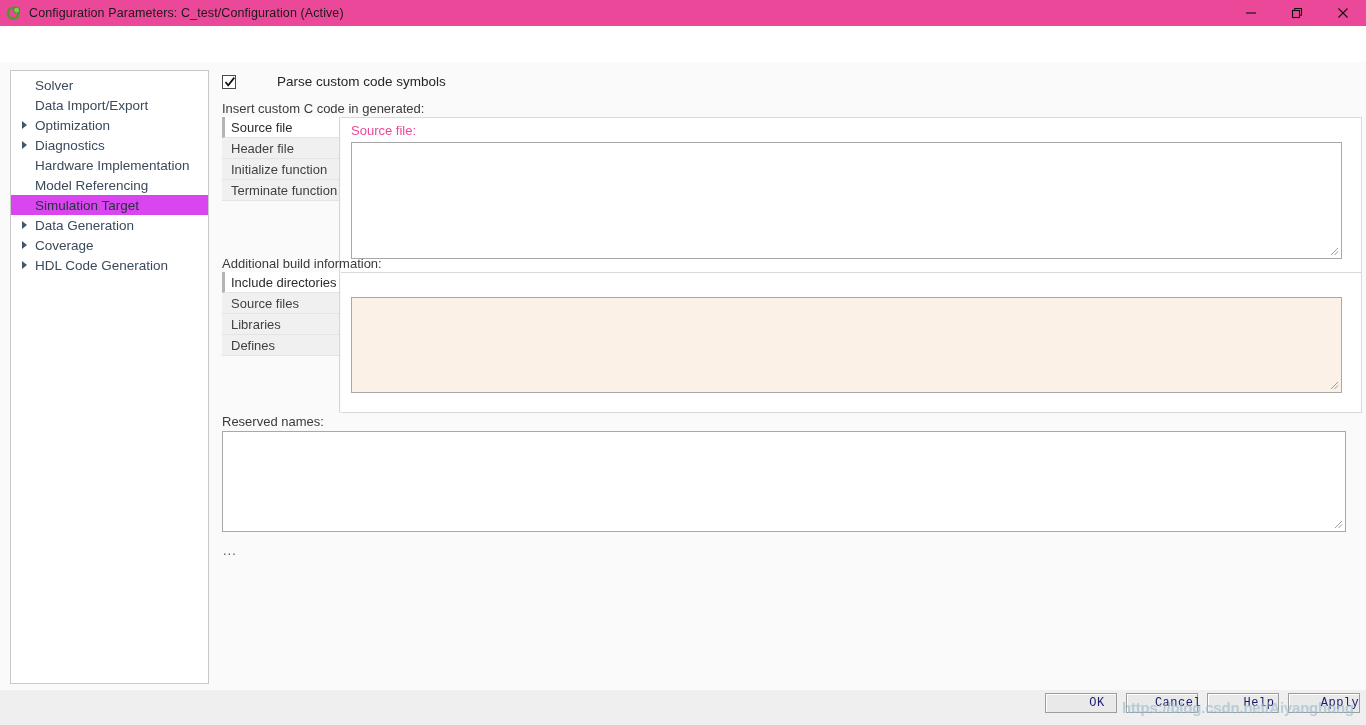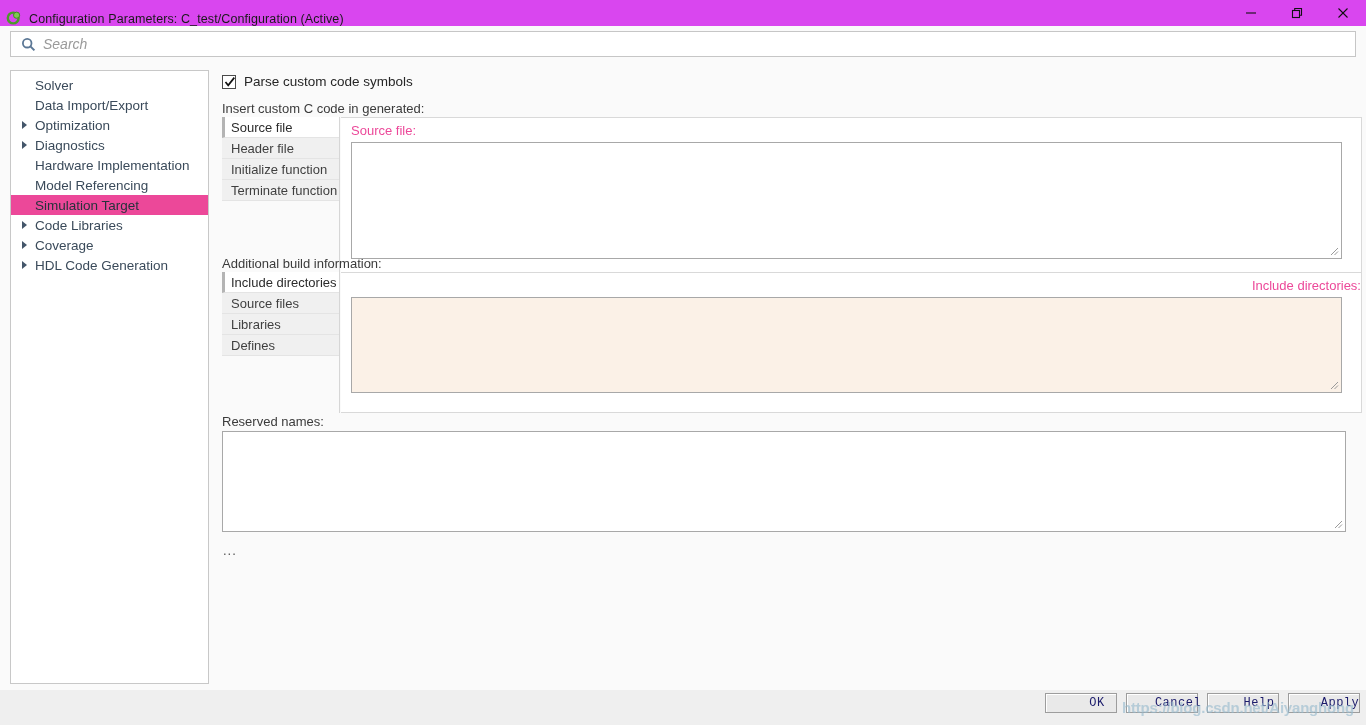--- a/index.html
+++ b/index.html
@@ -14,22 +14,22 @@
   #app {
     position: relative;
     width: 1366px; height: 725px;
     background: #ffffff;
   }
 
   
   .titlebar {
     position: absolute; left: 0; top: 0;
     width: 1366px; height: 26px;
-    background: #d946ef;
-    display: flex; align-items: flex-end;
+    background: #ec4899;
+    display: flex; align-items: center;
   }
   .app-icon {
     width: 16px; height: 16px;
     margin-left: 6px; margin-right: 7px;
     position: relative;
     flex: none;
   }
   .app-icon svg { display: block; }
   .title-text {
     font-size: 12.5px;
@@ -94,21 +94,21 @@
   }
   .tree-item {
     height: 20px;
     display: flex; align-items: center;
     padding-left: 10px;
     font-size: 13.5px;
     color: #3a4a5a;
     white-space: nowrap;
   }
   .tree-item.selected {
-    background: #ec4899;
+    background: #d946ef;
     color: #26323c;
   }
   .tw {
     width: 14px; flex: none;
     display: flex; align-items: center;
   }
   .arrow {
     width: 0; height: 0;
     border-left: 5px solid #44566a;
     border-top: 4px solid transparent;
@@ -119,21 +119,21 @@
 
   
   .pane {
     position: absolute; left: 215px; top: 0;
     width: 1151px; height: 628px;
   }
 
   
   .cbrow {
     position: absolute; left: 7px; top: 12px;
-    display: flex; align-items: center;
+    display: flex; align-items: center; gap: 33px;
   }
   .checkbox {
     width: 14px; height: 14px;
     border: 1px solid #4a4a4a;
     background: #fff;
     margin-right: 8px;
     position: relative;
     flex: none;
   }
   .checkbox svg { position: absolute; left: 1px; top: 0px; }
@@ -256,31 +256,20 @@
       </div>
       <div class="win-btn">
         <svg width="12" height="12" viewBox="0 0 12 12">
           <line x1="1.5" y1="1.5" x2="10.5" y2="10.5" stroke="#111" stroke-width="1.1"></line>
           <line x1="10.5" y1="1.5" x2="1.5" y2="10.5" stroke="#111" stroke-width="1.1"></line>
         </svg>
       </div>
     </div>
   </div>
 
-  <div class="searchrow">
-    <div class="searchbox">
-      <span class="search-icon">
-        <svg width="15" height="15" viewBox="0 0 15 15">
-          <circle cx="6.2" cy="6.2" r="4.3" fill="none" stroke="#5b7795" stroke-width="1.8"></circle>
-          <line x1="9.4" y1="9.4" x2="13.4" y2="13.4" stroke="#5b7795" stroke-width="2"></line>
-        </svg>
-      </span>
-      <span class="search-placeholder">Search</span>
-    </div>
-  </div>
 
   <div class="body">
 
     <div class="tree">
       <div class="tree-item">
         <span class="tw"></span>
         <span class="tree-label">Solver</span>
       </div>
       <div class="tree-item">
         <span class="tw"></span>
@@ -307,21 +296,21 @@
         <span class="tree-label">Model Referencing</span>
       </div>
       <div class="tree-item selected">
         <span class="tw"></span>
         <span class="tree-label">Simulation Target</span>
       </div>
       <div class="tree-item">
         <span class="tw">
             <span class="arrow"></span>
           </span>
-        <span class="tree-label">Code Libraries</span>
+        <span class="tree-label">Data Generation</span>
       </div>
       <div class="tree-item">
         <span class="tw">
             <span class="arrow"></span>
           </span>
         <span class="tree-label">Coverage</span>
       </div>
       <div class="tree-item">
         <span class="tw">
             <span class="arrow"></span>
@@ -384,21 +373,20 @@
           <div class="tab">
             <span>Libraries</span>
           </div>
           <div class="tab">
             <span>Defines</span>
           </div>
           <div class="tab tabcol-filler" style="height:57px; border-bottom:none;"></div>
         </div>
 
         <div class="tabpanel" style="left:119px; top:0; width:1021px; height:141px; background:#ffffff; border-top:1px solid #d9d9d9; border-right:1px solid #d9d9d9; border-bottom:1px solid #d9d9d9;">
-          <span class="field-label" style="margin-left:10px; margin-top:5px;">Include directories:</span>
           <div class="textarea highlight" style="position:absolute; left:10px; top:24px; width:991px; height:96px;">
             <svg class="grip" viewBox="0 0 10 10">
               <line x1="9" y1="2" x2="2" y2="9" stroke="#9a9a9a" stroke-width="1"></line>
               <line x1="9" y1="5.5" x2="5.5" y2="9" stroke="#9a9a9a" stroke-width="1"></line>
             </svg>
           </div>
         </div>
       </div>
 
       <span class="section-label" style="left:7px; top:352px;">Reserved names:</span>

